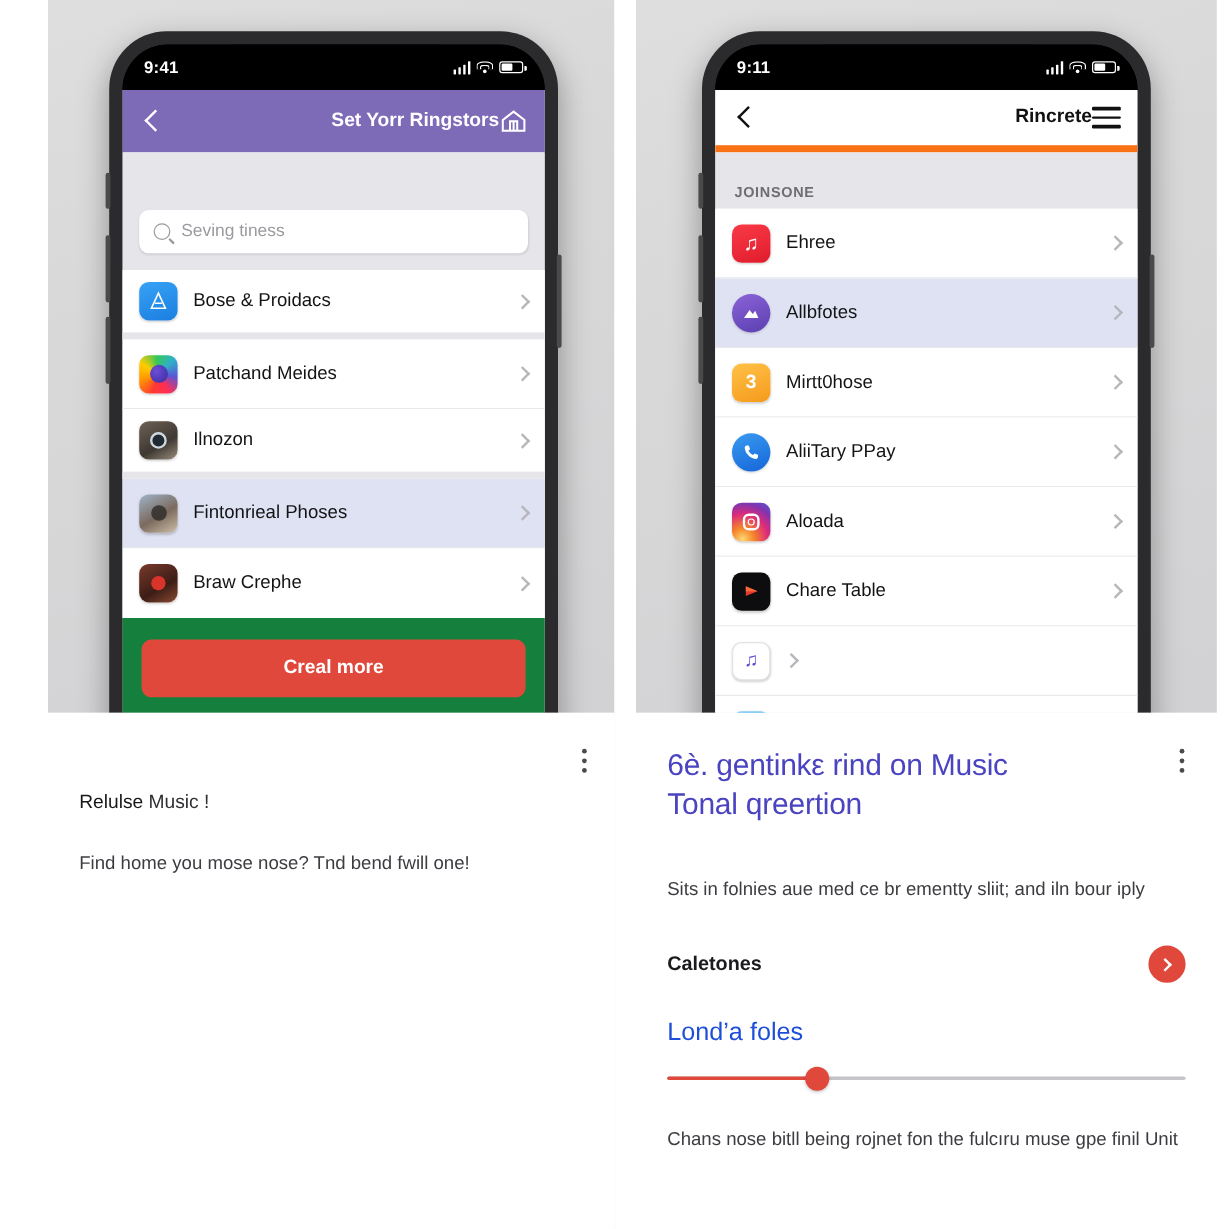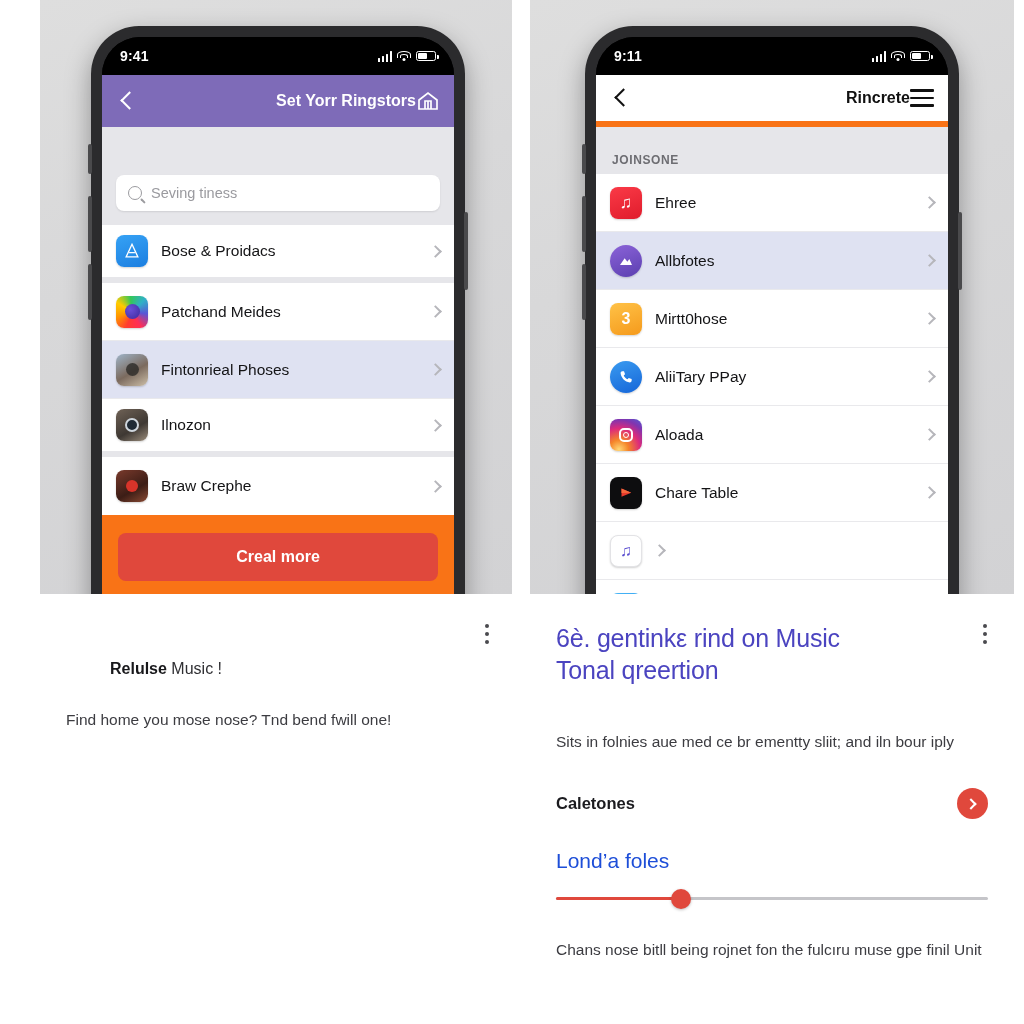--- a/index.html
+++ b/index.html
@@ -124,36 +124,36 @@
   .row.sel { background:#dfe2f2; }
   .row.gapped { border-bottom: 6px solid #e6e6ea; }
   .row .label { flex:1; font-size:15.5px; color:#141416; font-weight:500; }
   .chev-r { width:9px;height:9px;border-right:2px solid #b6b6bb;border-top:2px solid #b6b6bb;transform:rotate(45deg);flex:0 0 9px;}
 
   .appicon { width:32px;height:32px;border-radius:8px;flex:0 0 32px; position:relative; overflow:hidden;
              box-shadow:0 1px 2px rgba(0,0,0,.18); display:flex;align-items:center;justify-content:center;
              font-size:17px; color:#fff; }
   .appicon.round { border-radius:50%; }
 
-  .cta-zone { background:#f97316; padding: 18px 16px 24px 16px; }
+  .cta-zone { background:#15803d; padding: 18px 16px 24px 16px; }
   .cta {
     background:#e0483c; color:#fff; border:none; width:100%; height:48px;
     border-radius:8px; font-size:16px; font-weight:600; font-family:inherit; cursor:pointer;
   }
 
   
   .card { position:relative; padding: 28px 26px 0 26px; background:#fff; }
   .card h2 {
     color:#4b44c0; font-size:25px; line-height:1.28; font-weight:400;
     letter-spacing:-0.2px; max-width: 380px;
   }
   .kebab { position:absolute; right:26px; top:30px; width:5px; cursor:pointer; }
   .kebab i { display:block; width:4px;height:4px;border-radius:50%;background:#4a4a4f;margin-bottom:4px; }
   .lead { margin-top: 38px; font-size:16px; color:#2f2f33; }
-  .lead b { font-weight:700; color:#18181b;margin-left:44px; }
+  .lead b { font-weight:400; color:#18181b; }
   .body { margin-top: 30px; font-size:15.5px; color:#3c3c41; line-height:1.55; }
 
   .sub-row { display:flex; align-items:center; justify-content:space-between; margin-top: 34px; }
   .sub-row .sub-label { font-size:16.5px; font-weight:700; color:#1b1b1f; }
   .circle-next { width:31px;height:31px;border-radius:50%;background:#e0483c;border:none;cursor:pointer;
                  display:flex;align-items:center;justify-content:center; }
   .circle-next i { width:8px;height:8px;border-right:2.4px solid #fff;border-top:2.4px solid #fff;transform:rotate(45deg);margin-left:-3px;}
 
   .slider-label { margin-top: 30px; font-size:21px; color:#1d4ed8; }
   .slider { margin-top: 17px; position:relative; height:18px; }
@@ -238,33 +238,33 @@
                 </div>
 
                 <div class="row">
                   <span class="appicon" style="background:conic-gradient(from 200deg,#ff3b30,#ff9500,#ffcc00,#34c759,#30b0c7,#5856d6,#ff2d55,#ff3b30);">
                     <span style="width:15px;height:15px;border-radius:50%;background:radial-gradient(circle at 35% 35%,#6b4fd8,#3b2a9c);display:block;"></span>
                   </span>
                   <span class="label">Patchand Meides</span>
                   <span class="chev-r"></span>
                 </div>
 
+                <div class="row gapped">
+                  <span class="appicon" style="background:linear-gradient(150deg,#6f6256,#3e3833 60%,#9a8c7b);">
+                    <span style="width:14px;height:14px;border-radius:50%;background:#1f2a35;border:2px solid #cfd6dd;display:block;"></span>
+                  </span>
+                  <span class="label">Ilnozon</span>
+                  <span class="chev-r"></span>
+                </div>
+
                 <div class="row sel">
                   <span class="appicon" style="background:linear-gradient(150deg,#9fb4c8,#7b6a5e 55%,#cdbfa8);">
                     <span style="width:13px;height:13px;border-radius:50%;background:#2c2a28;display:block;opacity:.8;"></span>
                   </span>
                   <span class="label">Fintonrieal Phoses</span>
-                  <span class="chev-r"></span>
-                </div>
-
-                <div class="row gapped">
-                  <span class="appicon" style="background:linear-gradient(150deg,#6f6256,#3e3833 60%,#9a8c7b);">
-                    <span style="width:14px;height:14px;border-radius:50%;background:#1f2a35;border:2px solid #cfd6dd;display:block;"></span>
-                  </span>
-                  <span class="label">Ilnozon</span>
                   <span class="chev-r"></span>
                 </div>
 
                 <div class="row" style="border-bottom:none;">
                   <span class="appicon" style="background:linear-gradient(150deg,#7a3a2c,#3c1d16 60%,#8a4a33);">
                     <span style="width:12px;height:12px;border-radius:50%;background:#d8342a;display:block;"></span>
                   </span>
                   <span class="label">Braw Crephe</span>
                   <span class="chev-r"></span>
                 </div>

